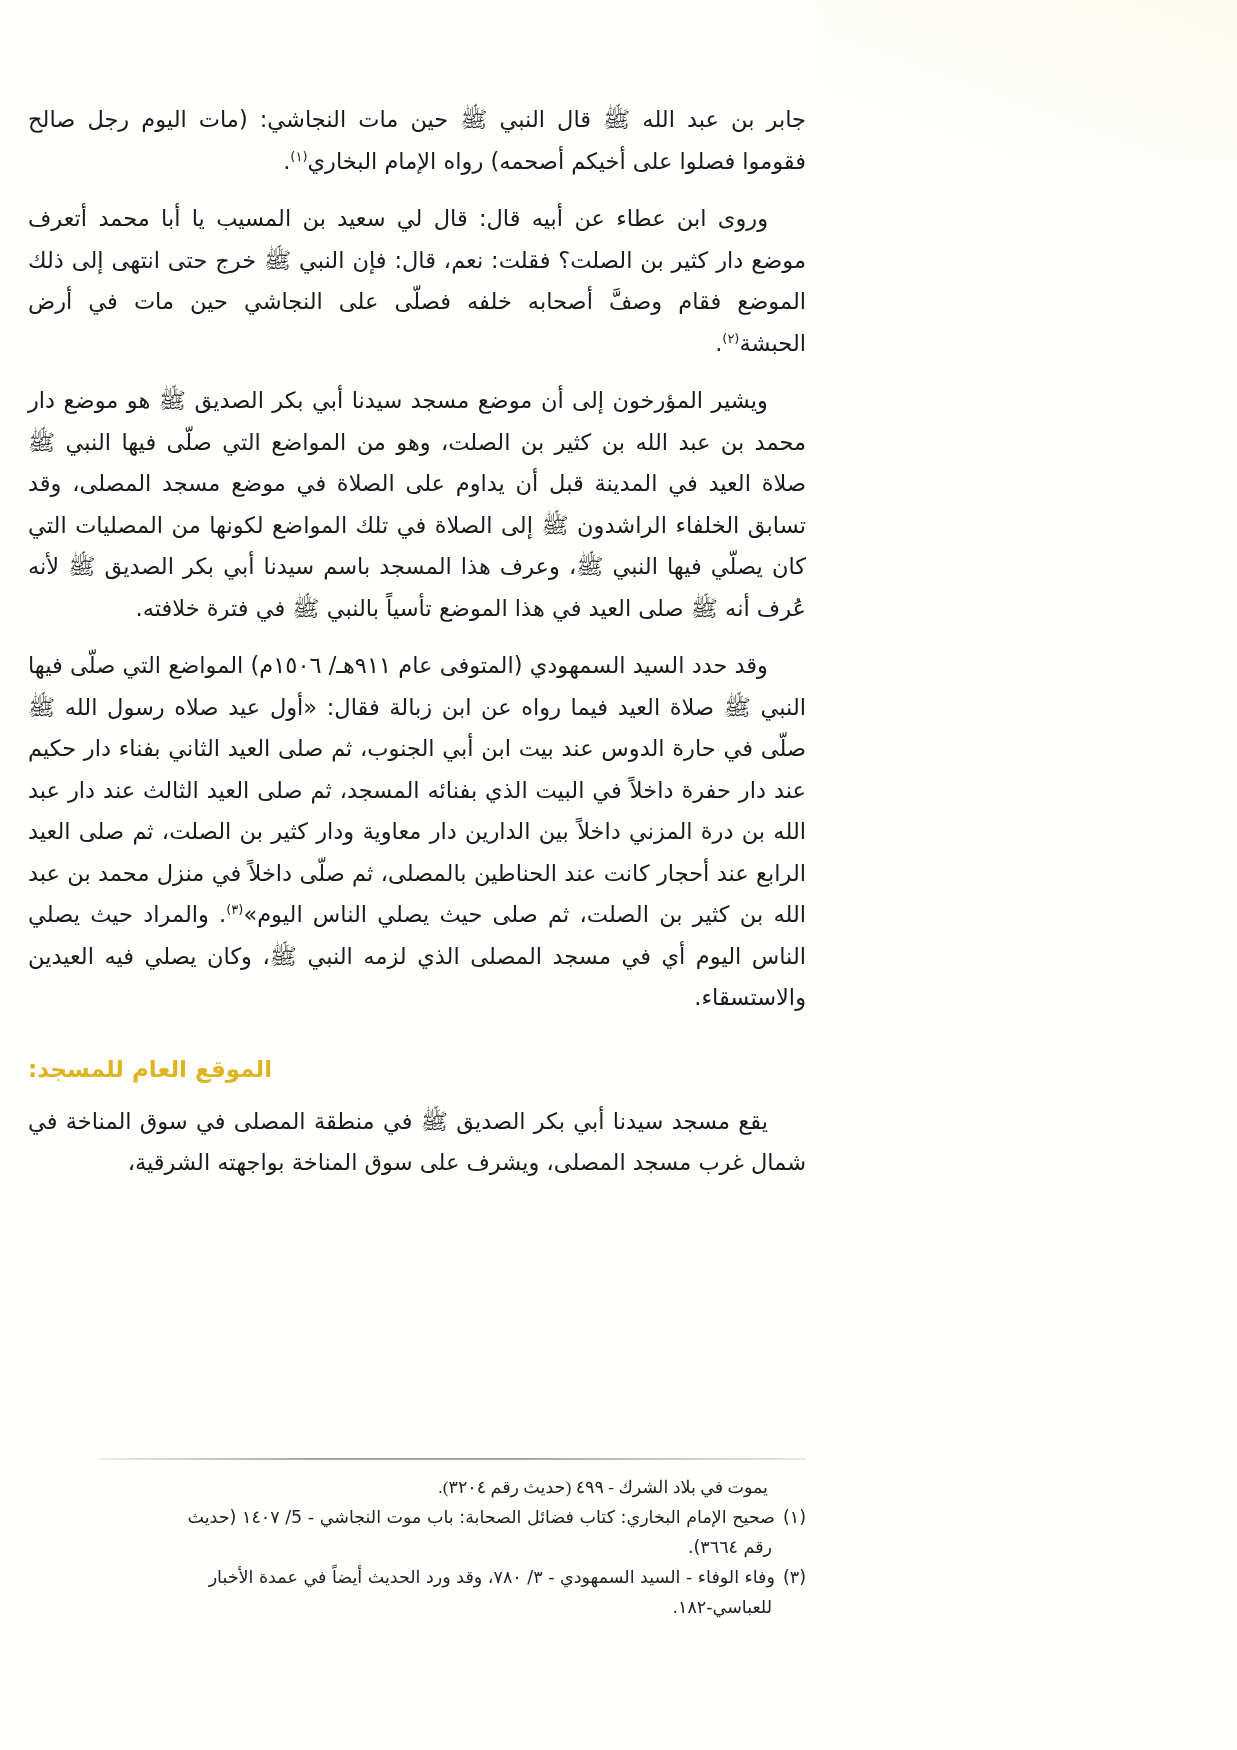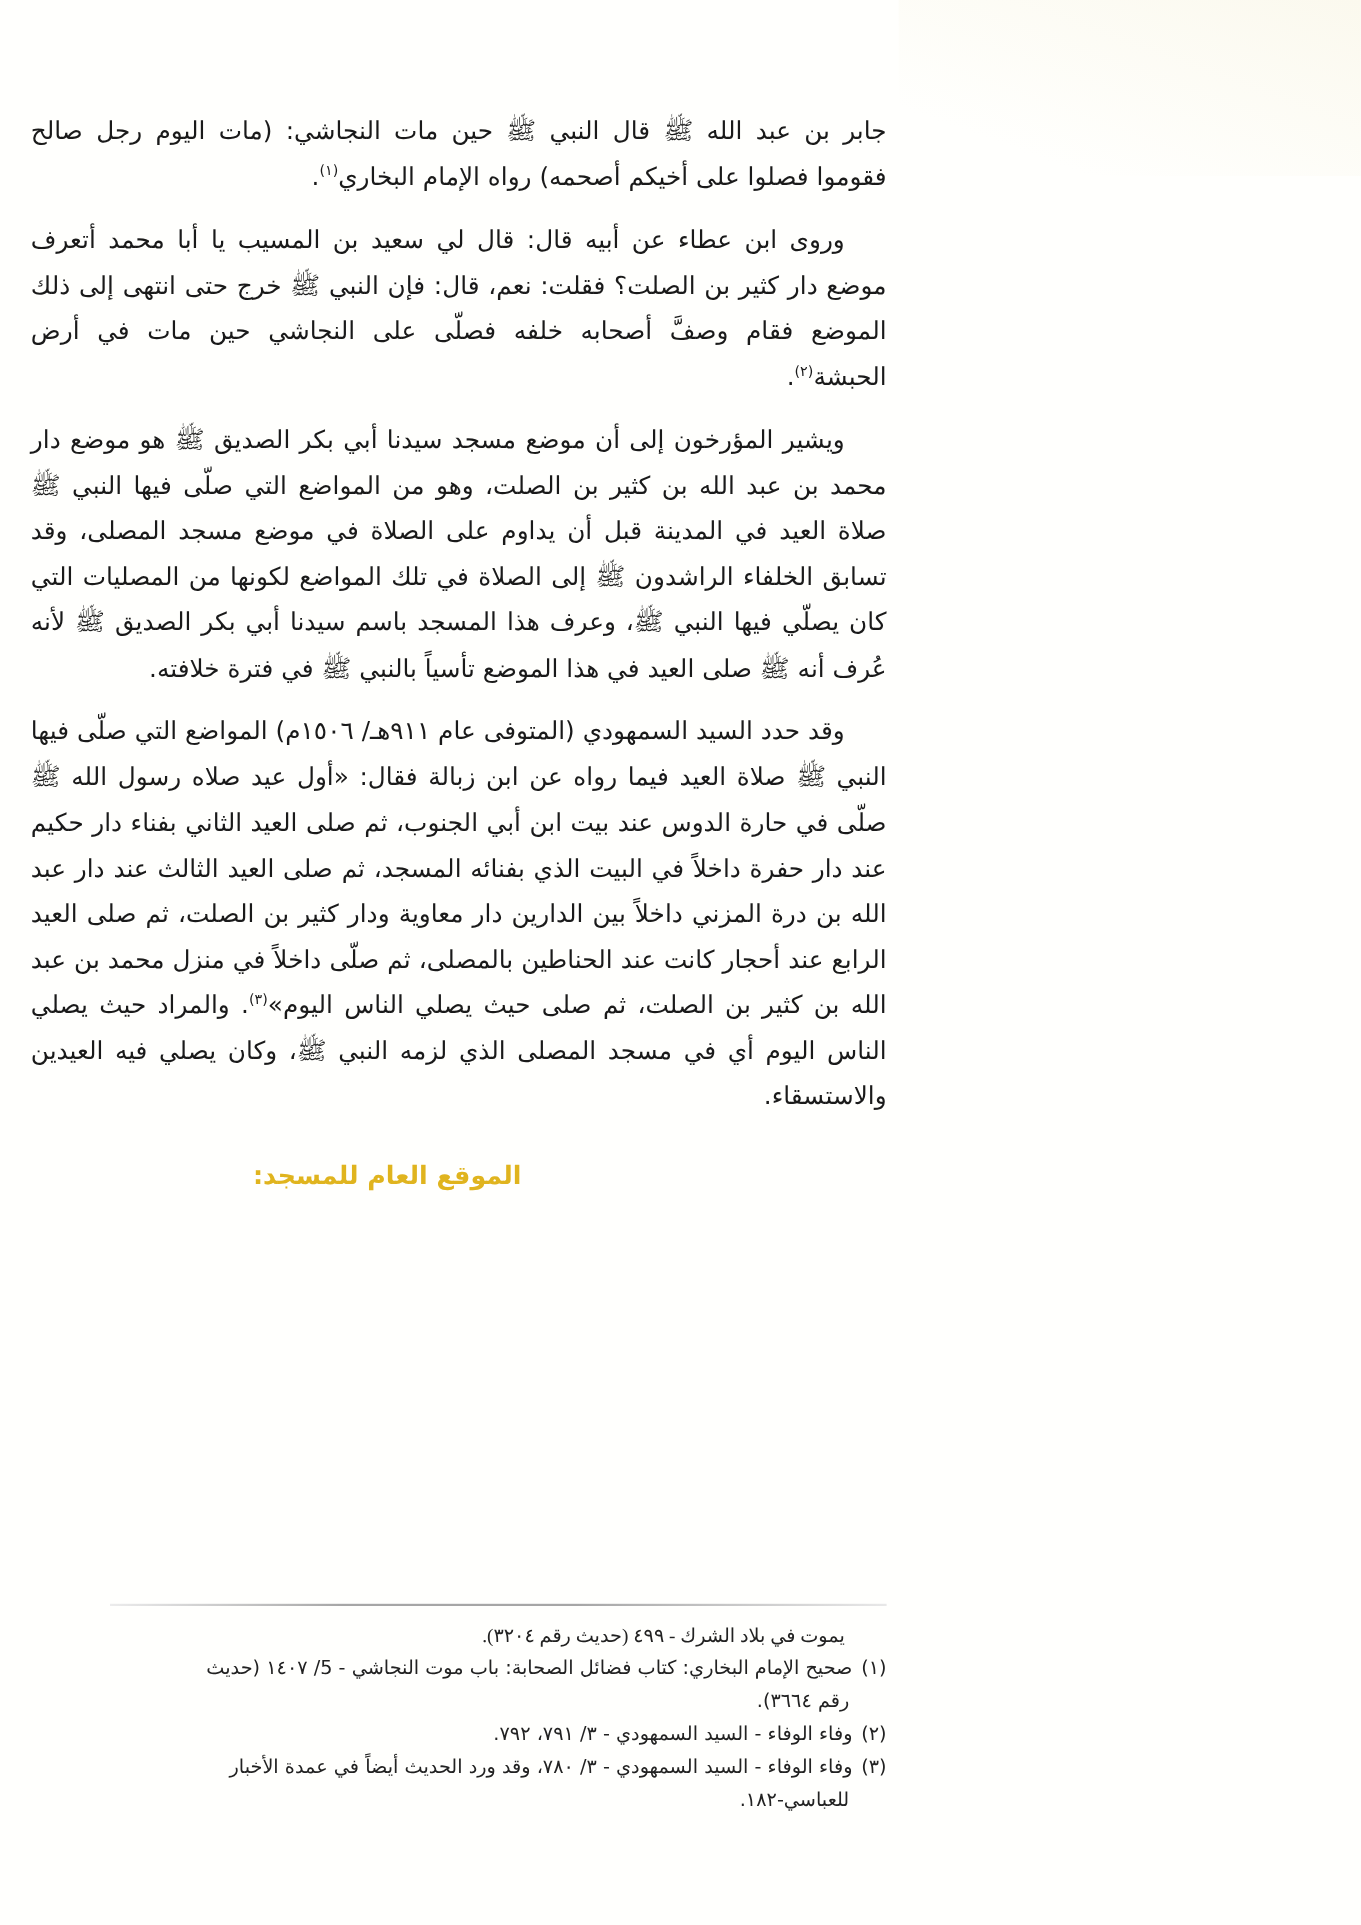--- a/index.html
+++ b/index.html
@@ -34,21 +34,21 @@
       font-size: 13px;
       vertical-align: super;
       line-height: 0;
     }
     .section-heading {
       margin: 30px 0 10px 0;
       font-size: 23px;
       line-height: 40px;
       font-weight: bold;
       color: #e0b41e;
-      text-align: center;
+      text-align: left;
       padding-right: 130px;
     }
     .rule {
       position: absolute;
       left: 100px; top: 1458px;
       width: 706px; height: 2px;
       background: linear-gradient(to left, #e8e8e8, #a6a6a6 40%, #a6a6a6 70%, #ececec);
     }
     .footnotes {
       position: absolute;
@@ -74,33 +74,31 @@
   <p class="para"><span>جابر بن عبد الله ﷺ قال النبي ﷺ حين مات النجاشي: (مات اليوم رجل صالح فقوموا فصلوا على أخيكم أصحمه) رواه الإمام البخاري</span><span class="fn-ref">(١)</span><span>.</span></p>
 
   <p class="para indent"><span>وروى ابن عطاء عن أبيه قال: قال لي سعيد بن المسيب يا أبا محمد أتعرف موضع دار كثير بن الصلت؟ فقلت: نعم، قال: فإن النبي ﷺ خرج حتى انتهى إلى ذلك الموضع فقام وصفَّ أصحابه خلفه فصلّى على النجاشي حين مات في أرض الحبشة</span><span class="fn-ref">(٢)</span><span>.</span></p>
 
   <p class="para indent"><span>ويشير المؤرخون إلى أن موضع مسجد سيدنا أبي بكر الصديق ﷺ هو موضع دار محمد بن عبد الله بن كثير بن الصلت، وهو من المواضع التي صلّى فيها النبي ﷺ صلاة العيد في المدينة قبل أن يداوم على الصلاة في موضع مسجد المصلى، وقد تسابق الخلفاء الراشدون ﷺ إلى الصلاة في تلك المواضع لكونها من المصليات التي كان يصلّي فيها النبي ﷺ، وعرف هذا المسجد باسم سيدنا أبي بكر الصديق ﷺ لأنه عُرف أنه ﷺ صلى العيد في هذا الموضع تأسياً بالنبي ﷺ في فترة خلافته.</span></p>
 
   <p class="para indent"><span>وقد حدد السيد السمهودي (المتوفى عام ٩١١هـ/ ١٥٠٦م) المواضع التي صلّى فيها النبي ﷺ صلاة العيد فيما رواه عن ابن زبالة فقال: «أول عيد صلاه رسول الله ﷺ صلّى في حارة الدوس عند بيت ابن أبي الجنوب، ثم صلى العيد الثاني بفناء دار حكيم عند دار حفرة داخلاً في البيت الذي بفنائه المسجد، ثم صلى العيد الثالث عند دار عبد الله بن درة المزني داخلاً بين الدارين دار معاوية ودار كثير بن الصلت، ثم صلى العيد الرابع عند أحجار كانت عند الحناطين بالمصلى، ثم صلّى داخلاً في منزل محمد بن عبد الله بن كثير بن الصلت، ثم صلى حيث يصلي الناس اليوم»</span><span class="fn-ref">(٣)</span><span>. والمراد حيث يصلي الناس اليوم أي في مسجد المصلى الذي لزمه النبي ﷺ، وكان يصلي فيه العيدين والاستسقاء.</span></p>
 
   <h2 class="section-heading">الموقع العام للمسجد:</h2>
 
+  <p class="para indent">يقع مسجد سيدنا أبي بكر الصديق ﷺ في منطقة المصلى في سوق المناخة في شمال غرب مسجد المصلى، ويشرف على سوق المناخة بواجهته الشرقية،</p>
 </div>
 
 <div class="rule"></div>
 
 <div class="footnotes">
   <p class="fn cont">يموت في بلاد الشرك - ٤٩٩ (حديث رقم ٣٢٠٤).</p>
 
   <p class="fn">
     <span class="num">(١)</span><span>صحيح الإمام البخاري: كتاب فضائل الصحابة: باب موت النجاشي - 5/ ١٤٠٧ (حديث</span>
     <span class="wrap">رقم ٣٦٦٤).</span>
   </p>
 
-  <p class="fn">
-    <span class="num">(٢)</span><span>وفاء الوفاء - السيد السمهودي - ٣/ ٧٩١، ٧٩٢.</span>
-  </p>
 
   <p class="fn">
     <span class="num">(٣)</span><span>وفاء الوفاء - السيد السمهودي - ٣/ ٧٨٠، وقد ورد الحديث أيضاً في عمدة الأخبار</span>
     <span class="wrap">للعباسي-١٨٢.</span>
   </p>
 </div>
 
 </body></html>

